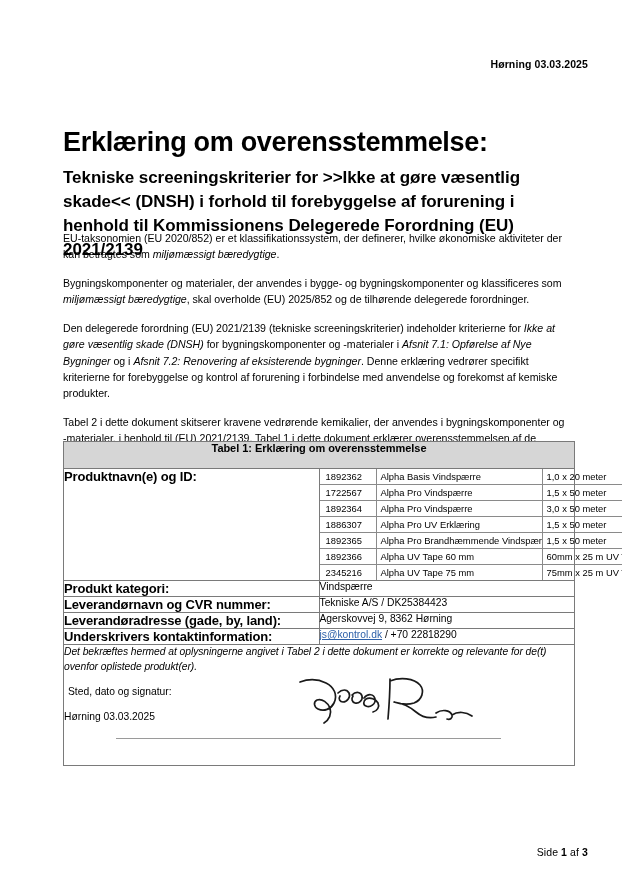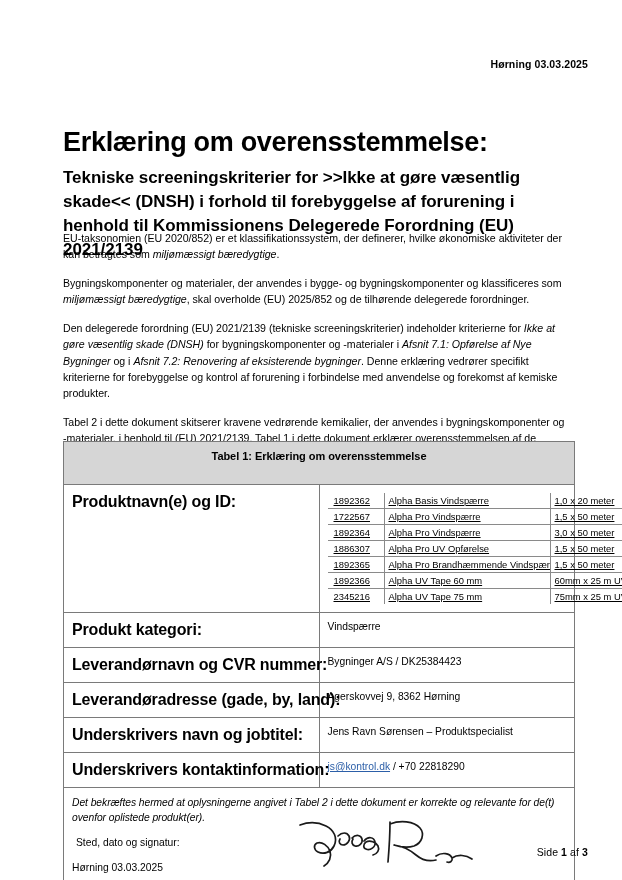--- a/index.html
+++ b/index.html
@@ -75,49 +75,48 @@
     position: absolute;
     left: 55px;
     top: 441px;
     width: 512px;
     border-collapse: collapse;
     table-layout: fixed;
     font-size: 10.2px;
   }
   .tbl td, .tbl th {
     border: 1px solid #7a7a7a;
-    padding: 8px;
+    padding: 0;
     vertical-align: top;
   }
   .tbl-head {
     background: #d6d6d6;
     text-align: center;
     font-weight: bold;
     font-size: 11px;
     height: 26px;
     vertical-align: middle;
     border: 1px solid #6f6f6f;
     letter-spacing: -0.05px;
   }
   .lbl-cell {
     width: 192px;
     font-weight: bold;
     padding: 3px 4px 3px 7px;
-    font-size: 16px;
+    font-size: 13px;
     letter-spacing: -0.15px;
     white-space: nowrap;
   }
   .val-cell {
     padding: 3px 4px 3px 5px;
     font-size: 10.3px;
   }
   .prod-cell {
     padding: 0;
     width: 320px;
-    text-decoration: underline;
   }
 
   
   .inner {
     width: 100%;
     border-collapse: collapse;
     table-layout: fixed;
     font-size: 9.4px;
   }
   .inner td {
@@ -226,21 +225,21 @@
                   <td class="c-name">Alpha Pro Vindspærre</td>
                   <td class="c-dim">1,5 x 50 meter</td>
                 </tr>
                 <tr>
                   <td class="c-id">1892364</td>
                   <td class="c-name">Alpha Pro Vindspærre</td>
                   <td class="c-dim">3,0 x 50 meter</td>
                 </tr>
                 <tr>
                   <td class="c-id">1886307</td>
-                  <td class="c-name">Alpha Pro UV Opførelse</td>
+                  <td class="c-name">Alpha Pro UV Erklæring</td>
                   <td class="c-dim">1,5 x 50 meter</td>
                 </tr>
                 <tr>
                   <td class="c-id">1892365</td>
                   <td class="c-name">Alpha Pro Brandhæmmende Vindspærre</td>
                   <td class="c-dim">1,5 x 50 meter</td>
                 </tr>
                 <tr>
                   <td class="c-id">1892366</td>
                   <td class="c-name">Alpha UV Tape 60 mm</td>
@@ -254,29 +253,25 @@
               </tbody>
           </table>
         </td>
       </tr>
       <tr>
         <td class="lbl-cell">Produkt kategori:</td>
         <td class="val-cell">Vindspærre</td>
       </tr>
       <tr>
         <td class="lbl-cell">Leverandørnavn og CVR nummer:</td>
-        <td class="val-cell">Bygninger A/S / DK25384423</td>
+        <td class="val-cell">Tekniske A/S / DK25384423</td>
       </tr>
       <tr>
         <td class="lbl-cell">Leverandøradresse (gade, by, land):</td>
         <td class="val-cell">Agerskovvej 9, 8362 Hørning</td>
-      </tr>
-      <tr>
-        <td class="lbl-cell">Underskrivers navn og jobtitel:</td>
-        <td class="val-cell">Jens Ravn Sørensen – Produktspecialist</td>
       </tr>
       <tr>
         <td class="lbl-cell">Underskrivers kontaktinformation:</td>
         <td class="val-cell"><a class="mail-link" href="#">js@kontrol.dk</a><span> / +70 22818290</span></td>
       </tr>
       <tr>
         <td class="decl-cell" colspan="2">
           <p class="decl-text">Det bekræftes hermed at oplysningerne angivet i Tabel 2 i dette dokument er korrekte og relevante for de(t) ovenfor oplistede produkt(er).</p>
           <p class="decl-label">Sted, dato og signatur:</p>
           <p class="decl-place">Hørning 03.03.2025</p>

